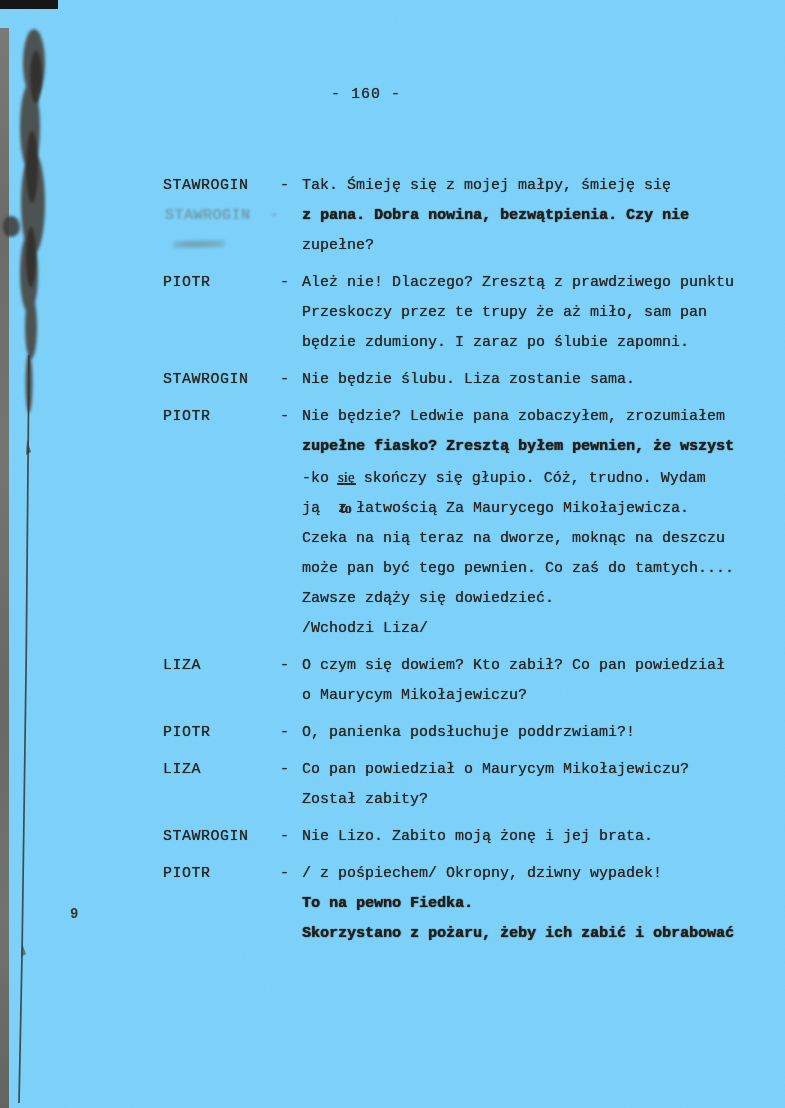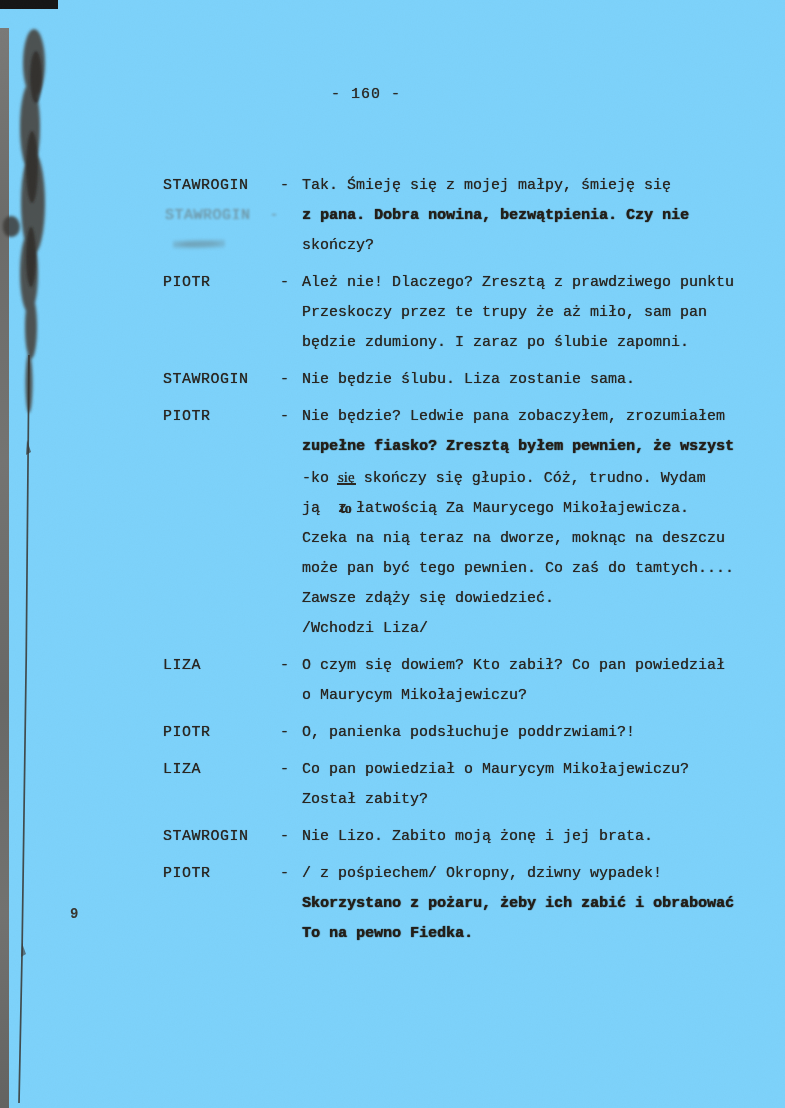--- a/index.html
+++ b/index.html
@@ -108,21 +108,21 @@
 
   <div class="page-number">- 160 -</div>
 
   <div id="script-body">
       <div class="entry">
         <div class="speaker">STAWROGIN<div class="ghost">STAWROGIN  -</div><div class="ghost-smudge"></div></div>
         <div class="dash">-</div>
         <div class="lines">
           <div class="line">Tak. Śmieję się z mojej małpy, śmieję się</div>
           <div class="line bold">z pana. Dobra nowina, bezwątpienia. Czy nie</div>
-          <div class="line">skończy?</div>
+          <div class="line">zupełne?</div>
         </div>
       </div>
       <div class="entry">
         <div class="speaker">PIOTR</div>
         <div class="dash">-</div>
         <div class="lines">
           <div class="line">Ależ nie! Dlaczego? Zresztą z prawdziwego punktu</div>
           <div class="line">Przeskoczy przez te trupy że aż miło, sam pan</div>
           <div class="line">będzie zdumiony. I zaraz po ślubie zapomni.</div>
         </div>
@@ -176,22 +176,22 @@
         <div class="dash">-</div>
         <div class="lines">
           <div class="line">Nie Lizo. Zabito moją żonę i jej brata.</div>
         </div>
       </div>
       <div class="entry">
         <div class="speaker">PIOTR</div>
         <div class="dash">-</div>
         <div class="lines">
           <div class="line">/ z pośpiechem/ Okropny, dziwny wypadek!</div>
+          <div class="line bold">To na pewno Fiedka.</div>
           <div class="line bold">Skorzystano z pożaru, żeby ich zabić i obrabować</div>
-          <div class="line bold">To na pewno Fiedka.</div>
         </div>
       </div>
     </div>
 
   <div class="stray-mark">9</div>
 
   <svg class="noise" width="785" height="1108">
     <filter id="grain">
       <feTurbulence type="fractalNoise" baseFrequency="0.85" numOctaves="2" stitchTiles="stitch"></feTurbulence>
       <feColorMatrix type="matrix" values="0 0 0 0 0.18  0 0 0 0 0.17  0 0 0 0 0.15  0 0 0 0.7 0"></feColorMatrix>

